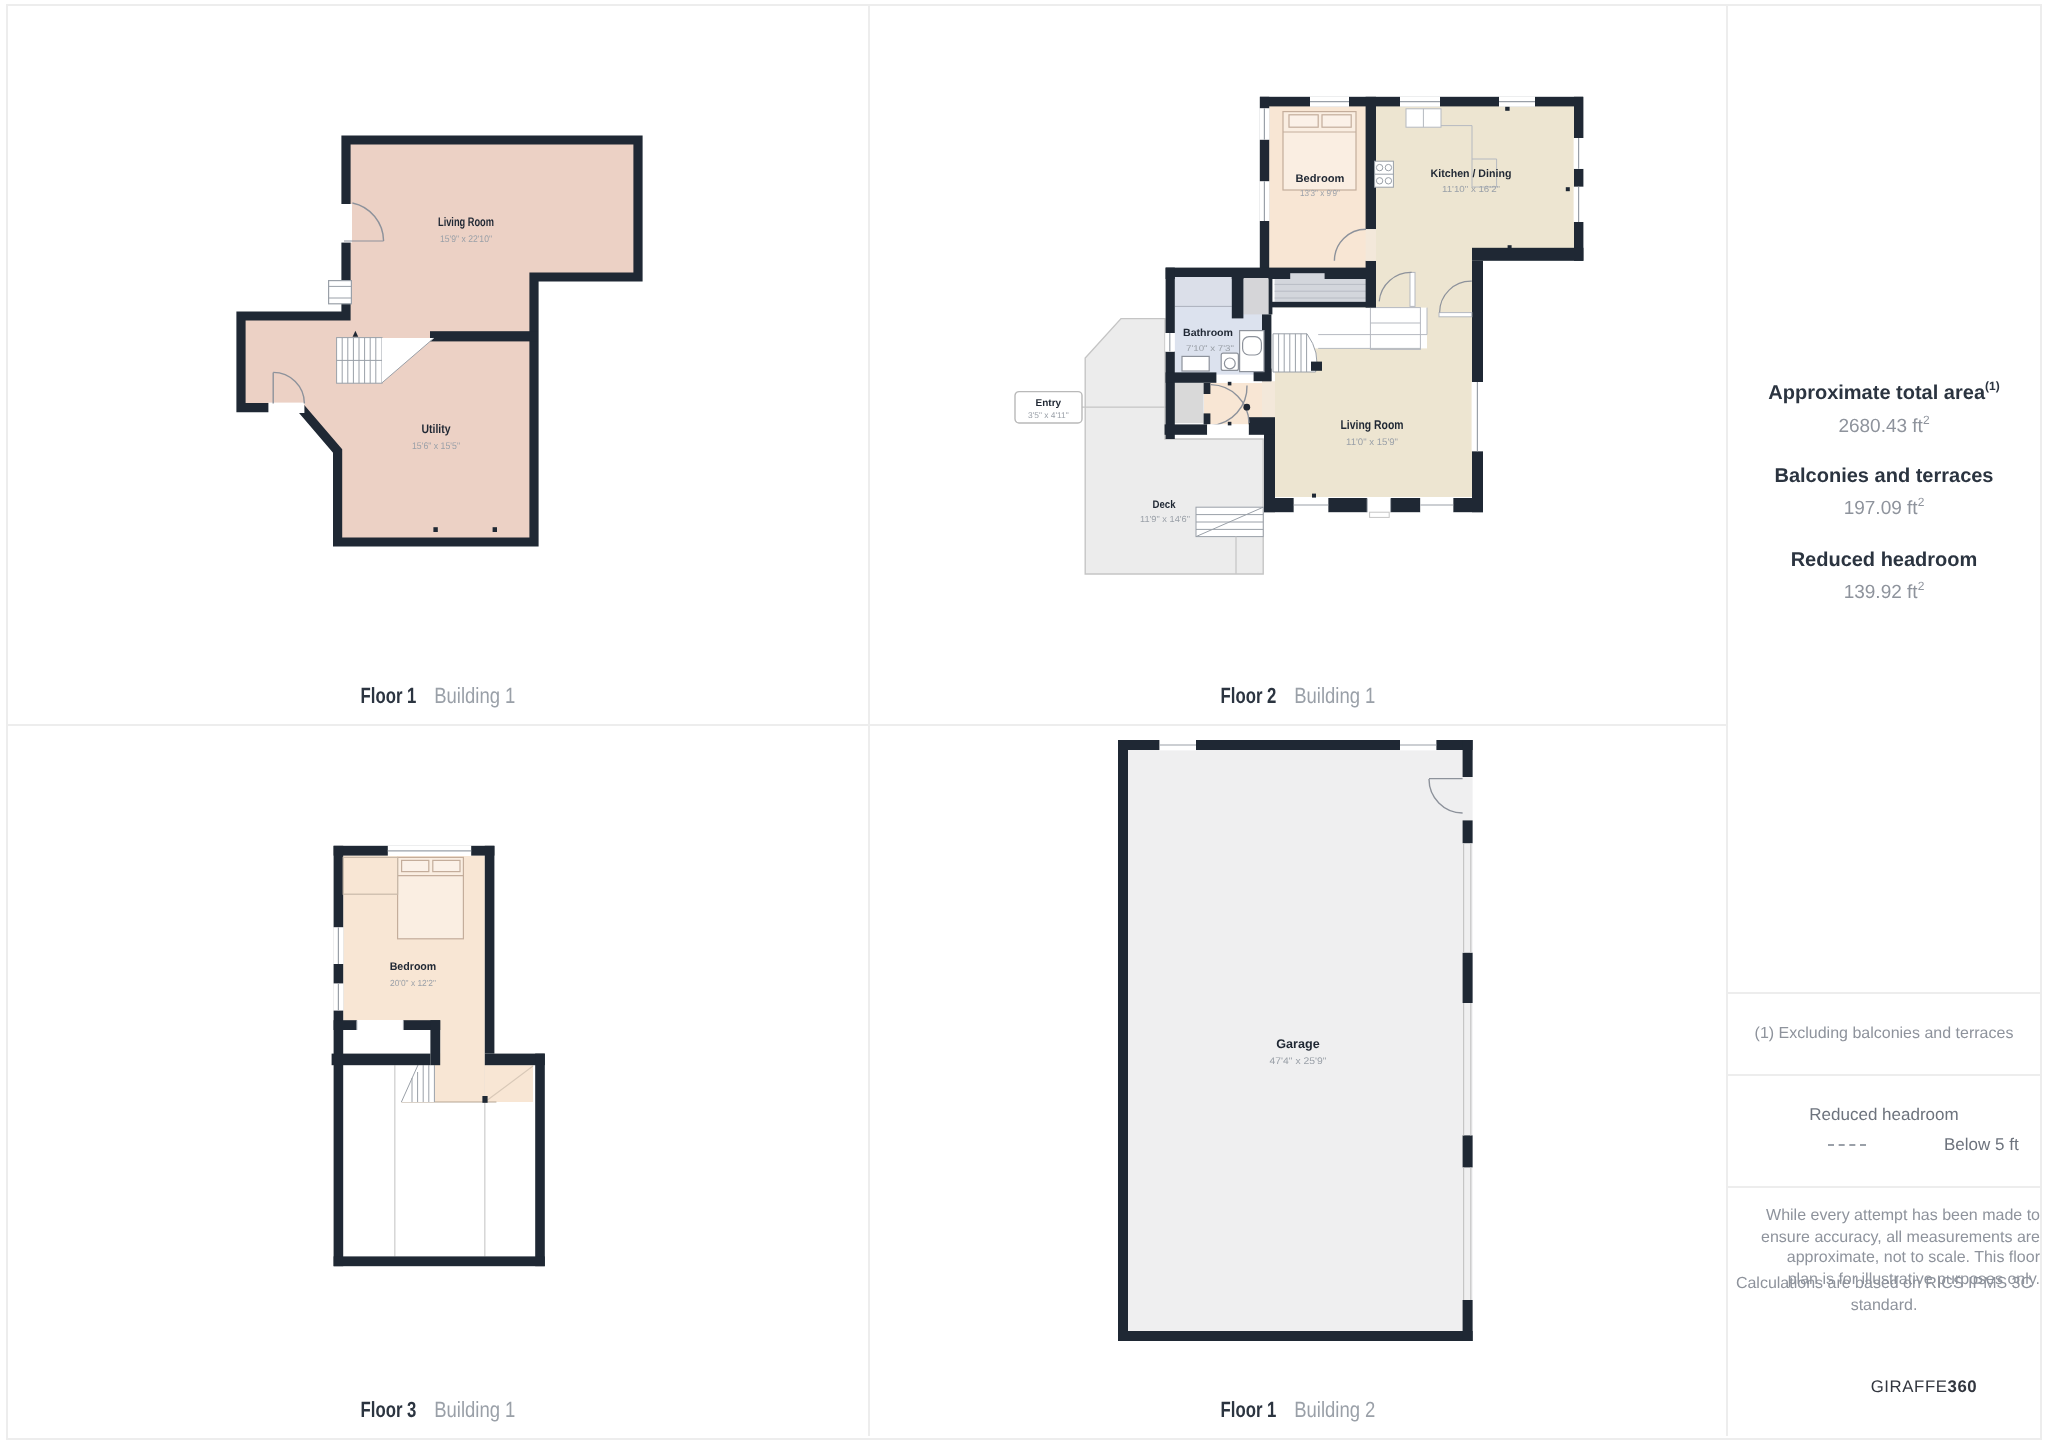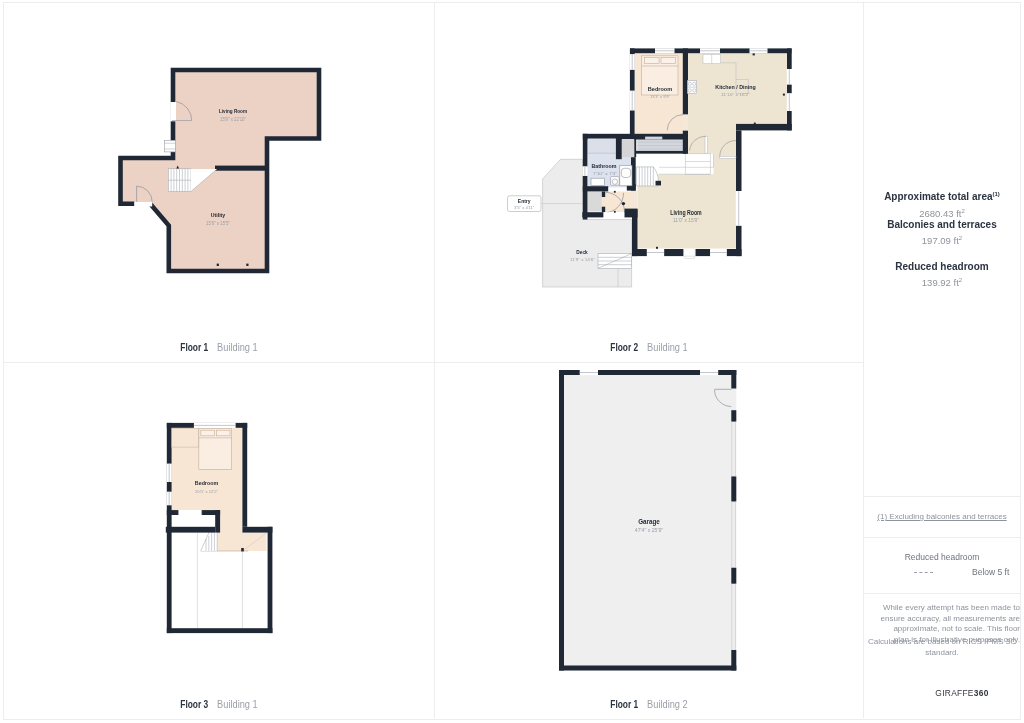--- a/index.html
+++ b/index.html
@@ -574,29 +574,29 @@
 
 <g>
       <text x="610.3" y="708.3" font-size="11" font-weight="bold" fill="#2b3440" textLength="27.9" lengthAdjust="spacingAndGlyphs">Floor 1</text>
 <text x="647.1" y="708.3" font-size="11" fill="#9aa0a8" textLength="40.6" lengthAdjust="spacingAndGlyphs">Building 2</text>
     </g>
 </svg>
 
 <div class="abs" style="left:864px;top:191px;width:156px;text-align:center;color:#2b3440;">
   <div style="font-size:10px;font-weight:bold;">Approximate total area<sup style="font-size:6px;">(1)</sup></div>
   <div style="font-size:9.5px;color:#8e939c;margin-top:6px;">2680.43 ft<sup style="font-size:6px;">2</sup></div>
-  <div style="font-size:10px;font-weight:bold;">Balconies and terraces</div>
+  <div style="font-size:10px;font-weight:bold;margin-top:14px;">Balconies and terraces</div>
   <div style="font-size:9.5px;color:#8e939c;margin-top:5px;">197.09 ft<sup style="font-size:6px;">2</sup></div>
   <div style="font-size:10px;font-weight:bold;margin-top:14px;">Reduced headroom</div>
   <div style="font-size:9.5px;color:#8e939c;margin-top:5px;">139.92 ft<sup style="font-size:6px;">2</sup></div>
 </div>
 
 <div class="abs" style="left:864px;top:496px;width:156px;height:1px;background:#ededed;"></div>
 
-<div class="abs" style="left:864px;top:512px;width:156px;text-align:center;font-size:8px;color:#8e939c;text-decoration:underline;">(1) Excluding balconies and terraces</div>
+<div class="abs" style="left:864px;top:512px;width:156px;text-align:center;font-size:8px;color:#8e939c;">(1) Excluding balconies and terraces</div>
 
 <div class="abs" style="left:864px;top:537px;width:156px;height:1px;background:#ededed;"></div>
 
 <div class="abs" style="left:864px;top:552px;width:156px;text-align:center;font-size:8.5px;color:#6d737d;">Reduced headroom</div>
 <div class="abs" style="left:914px;top:572px;width:19px;height:0;border-top:1px dashed #9aa0a8;"></div>
 <div class="abs" style="left:972px;top:567px;font-size:8.5px;color:#6d737d;">Below 5 ft</div>
 
 <div class="abs" style="left:864px;top:593px;width:156px;height:1px;background:#ededed;"></div>
 
 <div class="abs" style="left:864px;top:603px;width:156px;text-align:right;font-size:8px;line-height:10.5px;color:#8e939c;">While every attempt has been made to<br>ensure accuracy, all measurements are<br>approximate, not to scale. This floor<br>plan is for illustrative purposes only.</div>

